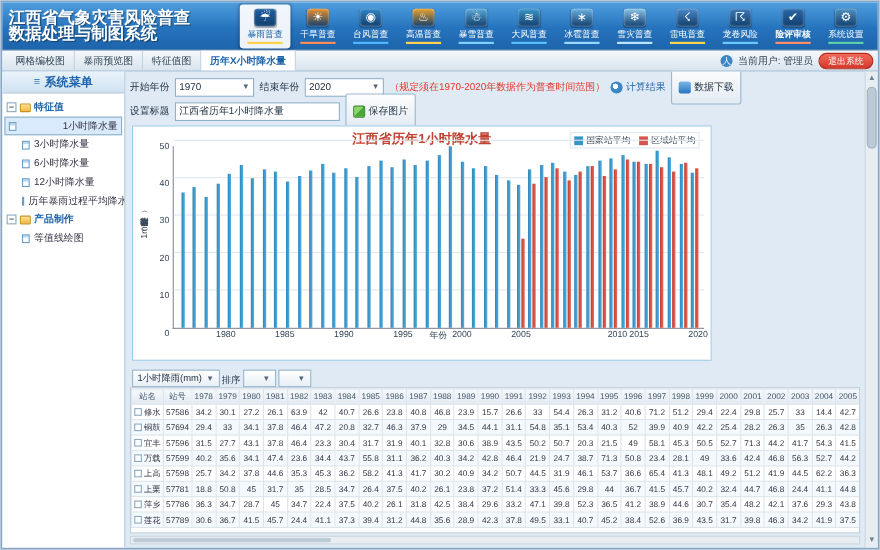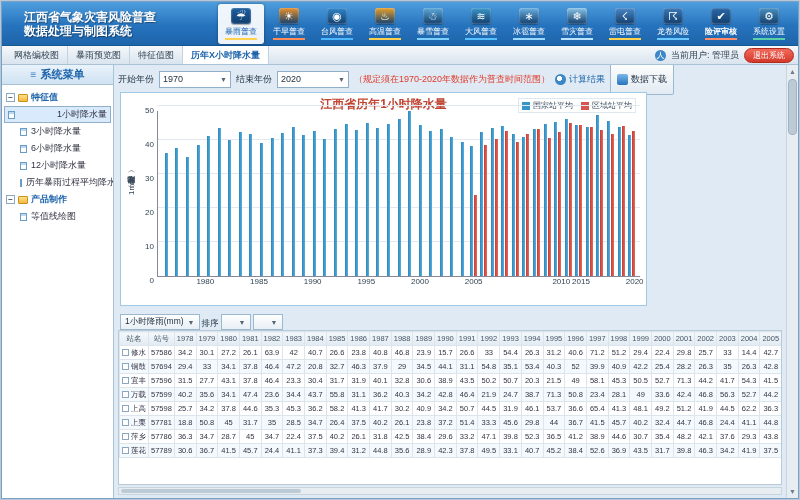--- a/index.html
+++ b/index.html
@@ -5,22 +5,22 @@
   * { margin:0; padding:0; box-sizing:border-box; }
   html,body { width:800px; height:500px; overflow:hidden; background:#b8c8d8;
     font-family:"Liberation Sans","DejaVu Sans",sans-serif; }
   .window { width:798px; height:498px; margin:1px; background:#dfeaf4;
     border:1px solid #7aa0c4; display:flex; flex-direction:column; overflow:hidden; }
 
   
   .topbar { height:44px; flex:0 0 44px; display:flex; align-items:center;
     background:linear-gradient(180deg,#4f9ede 0%, #2673bd 55%, #1d64ab 100%);
     border-bottom:1px solid #15578f; padding:0 6px; }
-  .app-title { width:168px; color:#fff; font-weight:bold; font-size:12px; line-height:14px;
-    text-shadow:1px 1px 1px rgba(0,0,0,.4);margin-left:16px; }
+  .app-title { width:168px; color:#fff; font-weight:bold; font-size:15px; line-height:14px;
+    text-shadow:1px 1px 1px rgba(0,0,0,.4); }
   .topnav { flex:1; display:flex; justify-content:flex-end; gap:2px; height:100%; align-items:center; }
   .nav-item { width:46px; height:40px; display:flex; flex-direction:column; align-items:center;
     justify-content:center; gap:2px; cursor:pointer; border-radius:3px; }
   .nav-item.active { background:rgba(255,255,255,.92); box-shadow:0 0 3px rgba(0,0,0,.4); }
   .nav-item.active .nav-lbl { color:#1d64ab; }
   .nav-ico { width:20px; height:16px; border-radius:3px; color:#fff; font-size:11px; line-height:16px;
     text-align:center; box-shadow:inset 0 0 2px rgba(255,255,255,.6), 0 1px 1px rgba(0,0,0,.3); }
   .nav-lbl { font-size:8px; color:#fff; border-bottom:2px solid transparent; padding-bottom:1px; white-space:nowrap; }
 
   
@@ -254,20 +254,28 @@
         <span class="linklike">
           <span class="chip mag"></span>
           <span>计算结果</span>
         </span>
         <div class="btn">
           <span class="chip dl"></span>
           <span>数据下载</span>
         </div>
       </div>
 
+      <div class="ctrl-row">
+        <span>设置标题</span>
+        <input class="title-input" value="江西省历年1小时降水量" style="">
+        <div class="btn">
+          <span class="chip img"></span>
+          <span>保存图片</span>
+        </div>
+      </div>
 
       <div class="chart-box">
         <div class="chart-title">江西省历年1小时降水量</div>
         <div class="legend" id="legend">
             <div class="legend-item">
               <span class="legend-sw" style="background: rgb(53, 150, 200);"></span>
               <span>国家站平均</span>
             </div>
             <div class="legend-item">
               <span class="legend-sw" style="background: rgb(217, 83, 79);"></span>
@@ -447,20 +455,21 @@
                 <div class="xtick" style="left: 10%;">1980</div>
                 <div class="xtick" style="left: 21.1111%;">1985</div>
                 <div class="xtick" style="left: 32.2222%;">1990</div>
                 <div class="xtick" style="left: 43.3333%;">1995</div>
                 <div class="xtick" style="left: 54.4444%;">2000</div>
                 <div class="xtick" style="left: 65.5556%;">2005</div>
                 <div class="xtick" style="left: 76.6667%; margin-left: 34px;">2010</div>
                 <div class="xtick" style="left: 87.7778%;">2015</div>
                 <div class="xtick" style="left: 98.8889%;">2020</div>
               </div>
+            <div class="xlab">年份</div>
           </div>
         </div>
       </div>
 
       <div class="table-ctrl">
         <div class="dd">
           <span>1小时降雨(mm)</span>
           <span class="caret">▼</span>
         </div>
         <span>排序</span>

